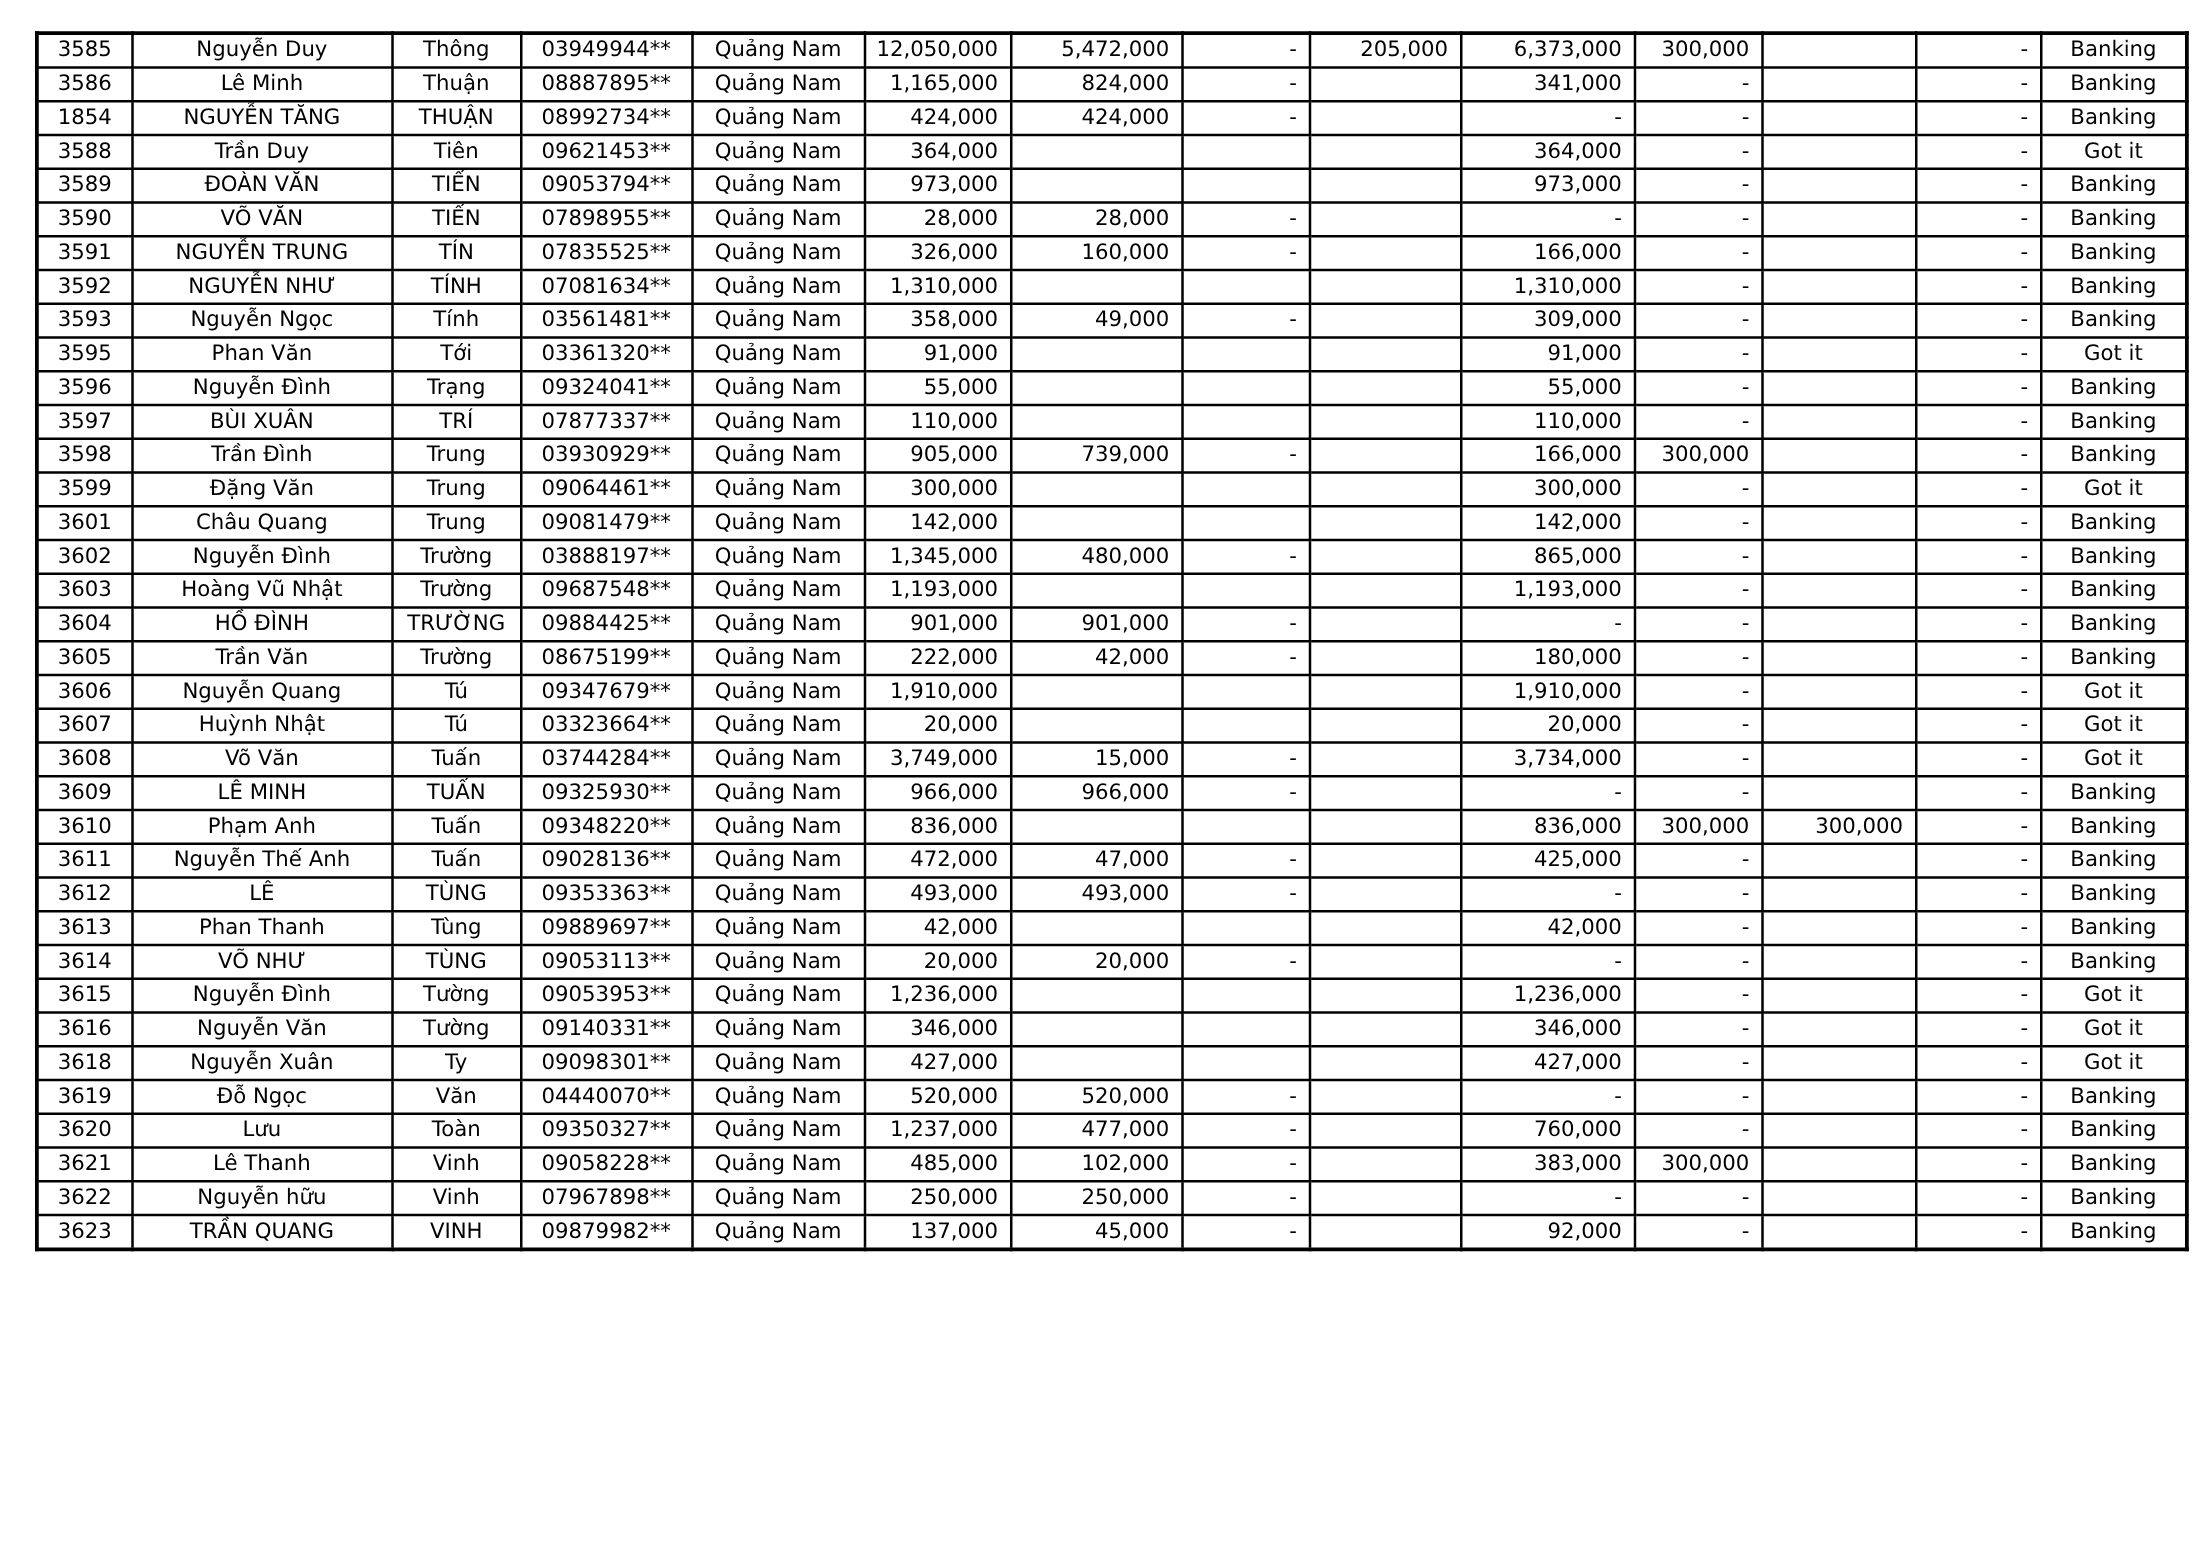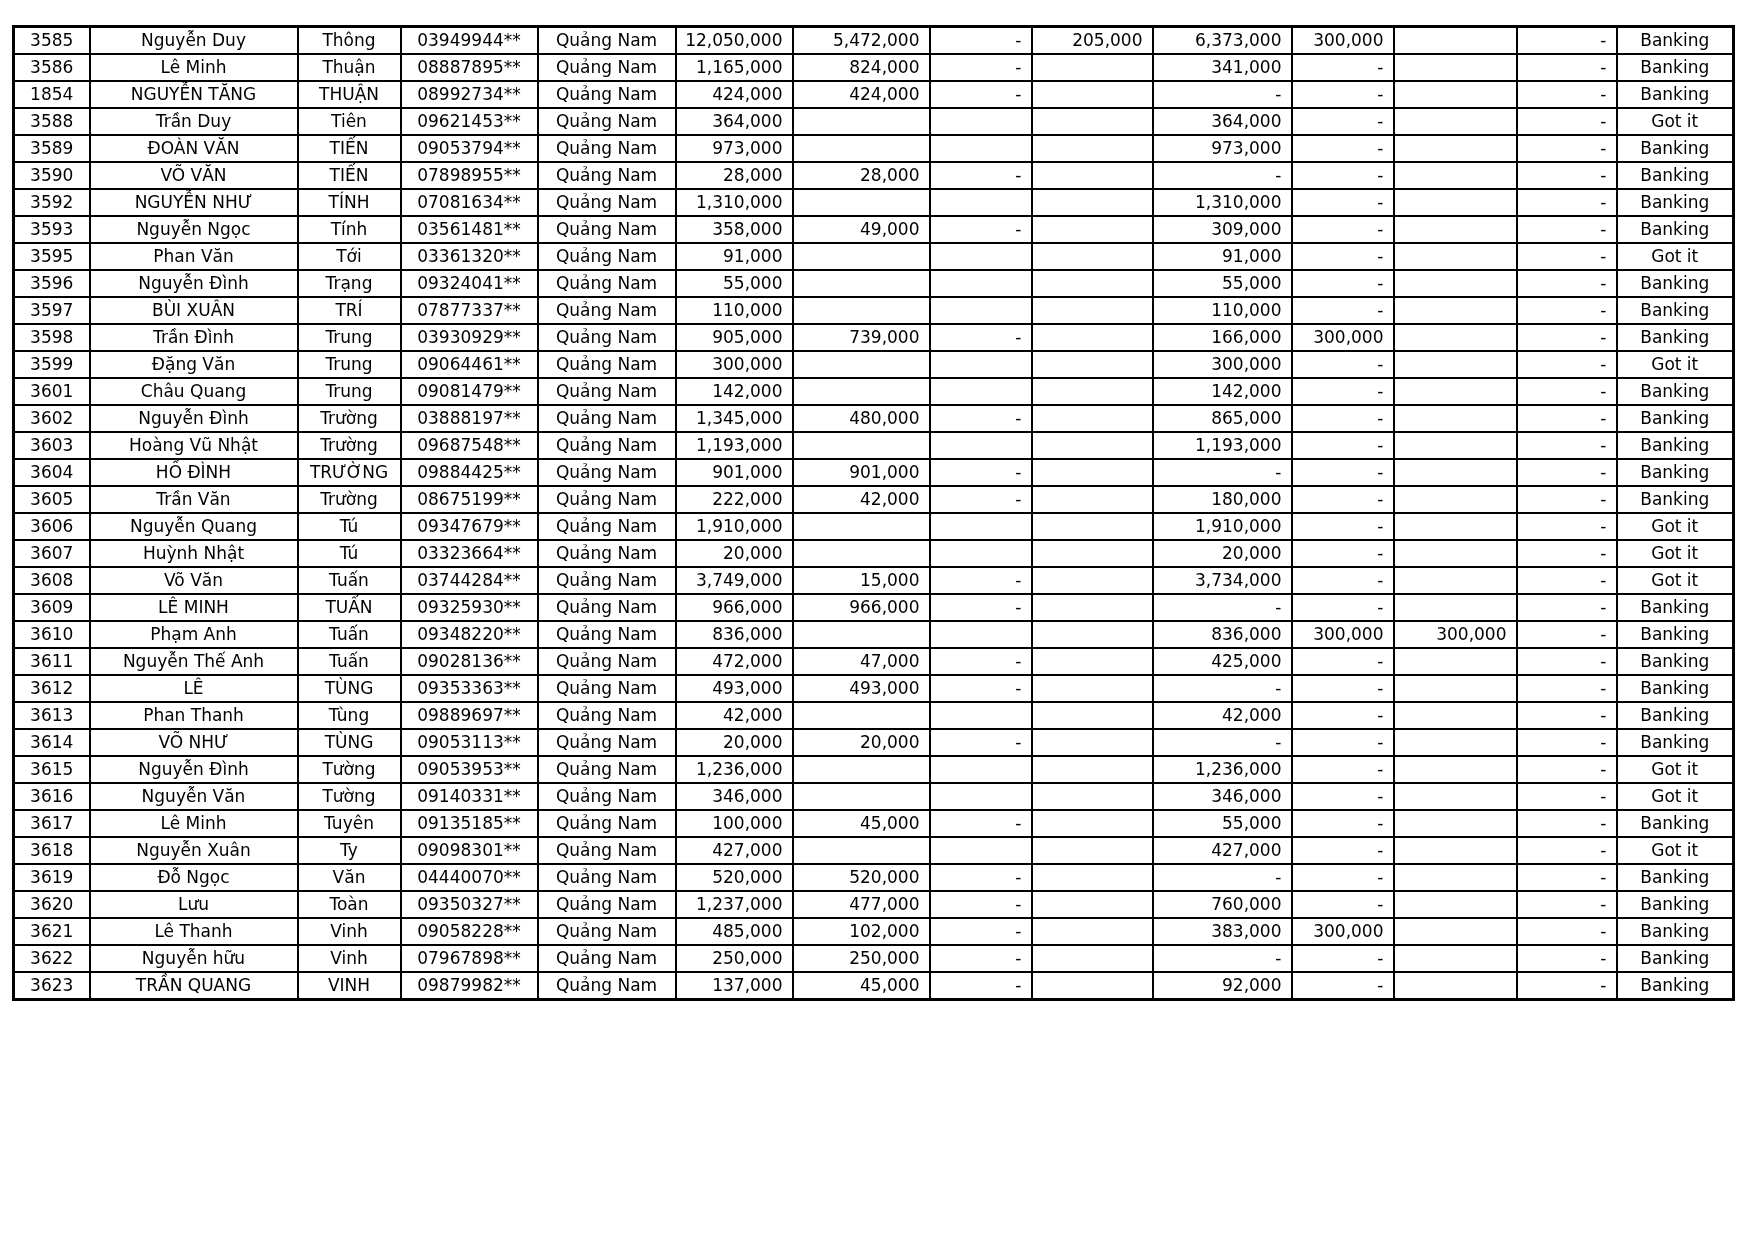--- a/index.html
+++ b/index.html
@@ -6,21 +6,21 @@
     margin: 0;
     padding: 0;
     background: #ffffff;
     width: 1755px;
     height: 1241px;
     overflow: hidden;
     font-family: "DejaVu Sans", "Liberation Sans", sans-serif;
   }
   .sheet {
     position: absolute;
-    left: 12px;
+    left: 28px;
     top: 25px;
   }
   table.data-table {
     border-collapse: collapse;
     table-layout: fixed;
     width: 1720px;
     border: 3px solid #000000;
   }
   td {
     border: 2px solid #000000;
@@ -149,20 +149,36 @@
           <td class="r">28,000</td>
           <td class="r">-</td>
           <td class="r"></td>
           <td class="r">-</td>
           <td class="r">-</td>
           <td class="r"></td>
           <td class="r">-</td>
           <td class="c">Banking</td>
         </tr>
         <tr>
+          <td class="c">3591</td>
+          <td class="c">NGUYỄN TRUNG</td>
+          <td class="c">TÍN</td>
+          <td class="c">07835525**</td>
+          <td class="c">Quảng Nam</td>
+          <td class="r">326,000</td>
+          <td class="r">160,000</td>
+          <td class="r">-</td>
+          <td class="r"></td>
+          <td class="r">166,000</td>
+          <td class="r">-</td>
+          <td class="r"></td>
+          <td class="r">-</td>
+          <td class="c">Banking</td>
+        </tr>
+        <tr>
           <td class="c">3592</td>
           <td class="c">NGUYỄN NHƯ</td>
           <td class="c">TÍNH</td>
           <td class="c">07081634**</td>
           <td class="c">Quảng Nam</td>
           <td class="r">1,310,000</td>
           <td class="r"></td>
           <td class="r"></td>
           <td class="r"></td>
           <td class="r">1,310,000</td>
@@ -515,36 +531,20 @@
           <td class="c">Quảng Nam</td>
           <td class="r">346,000</td>
           <td class="r"></td>
           <td class="r"></td>
           <td class="r"></td>
           <td class="r">346,000</td>
           <td class="r">-</td>
           <td class="r"></td>
           <td class="r">-</td>
           <td class="c">Got it</td>
-        </tr>
-        <tr>
-          <td class="c">3617</td>
-          <td class="c">Lê Minh</td>
-          <td class="c">Tuyên</td>
-          <td class="c">09135185**</td>
-          <td class="c">Quảng Nam</td>
-          <td class="r">100,000</td>
-          <td class="r">45,000</td>
-          <td class="r">-</td>
-          <td class="r"></td>
-          <td class="r">55,000</td>
-          <td class="r">-</td>
-          <td class="r"></td>
-          <td class="r">-</td>
-          <td class="c">Banking</td>
         </tr>
         <tr>
           <td class="c">3618</td>
           <td class="c">Nguyễn Xuân</td>
           <td class="c">Ty</td>
           <td class="c">09098301**</td>
           <td class="c">Quảng Nam</td>
           <td class="r">427,000</td>
           <td class="r"></td>
           <td class="r"></td>

